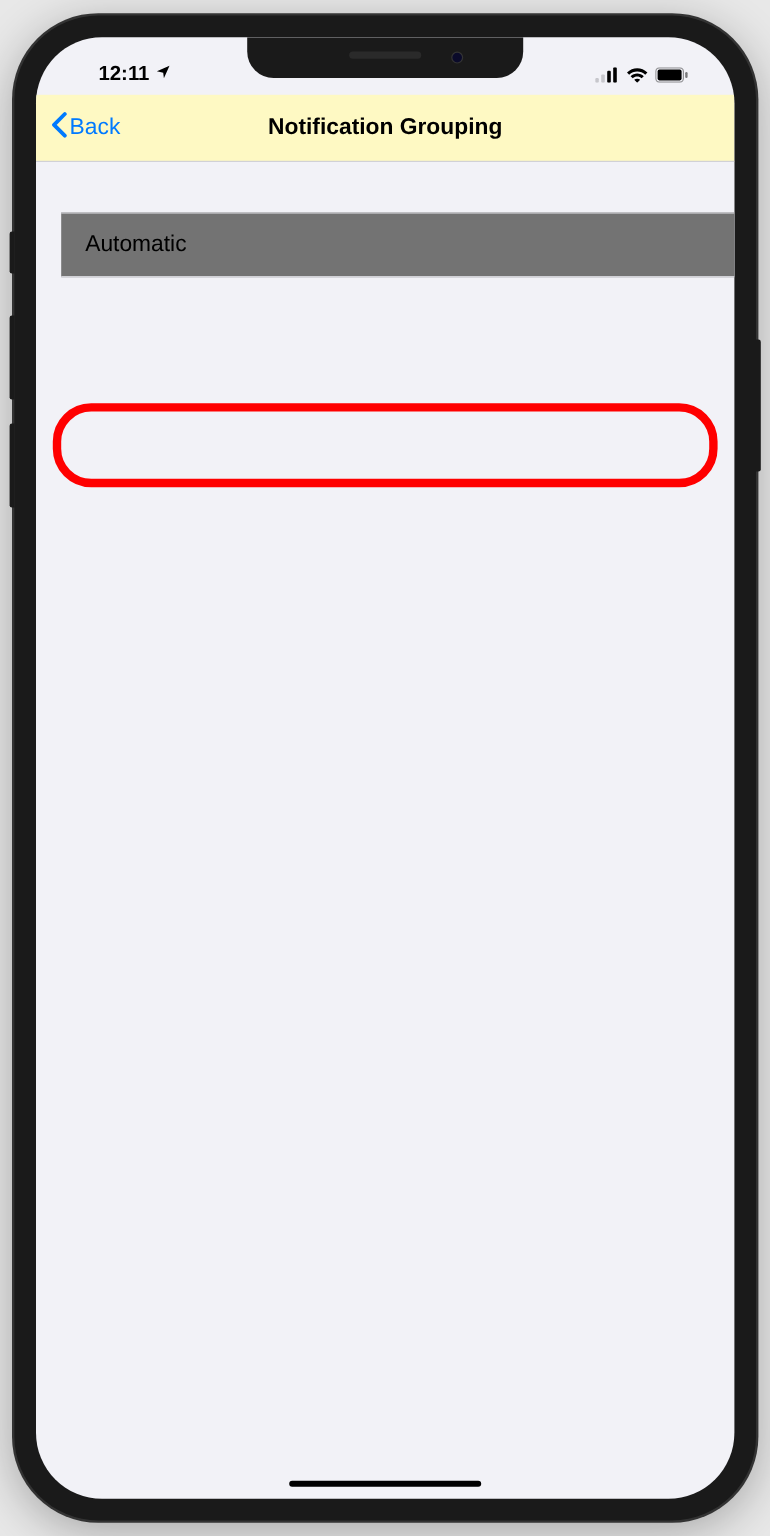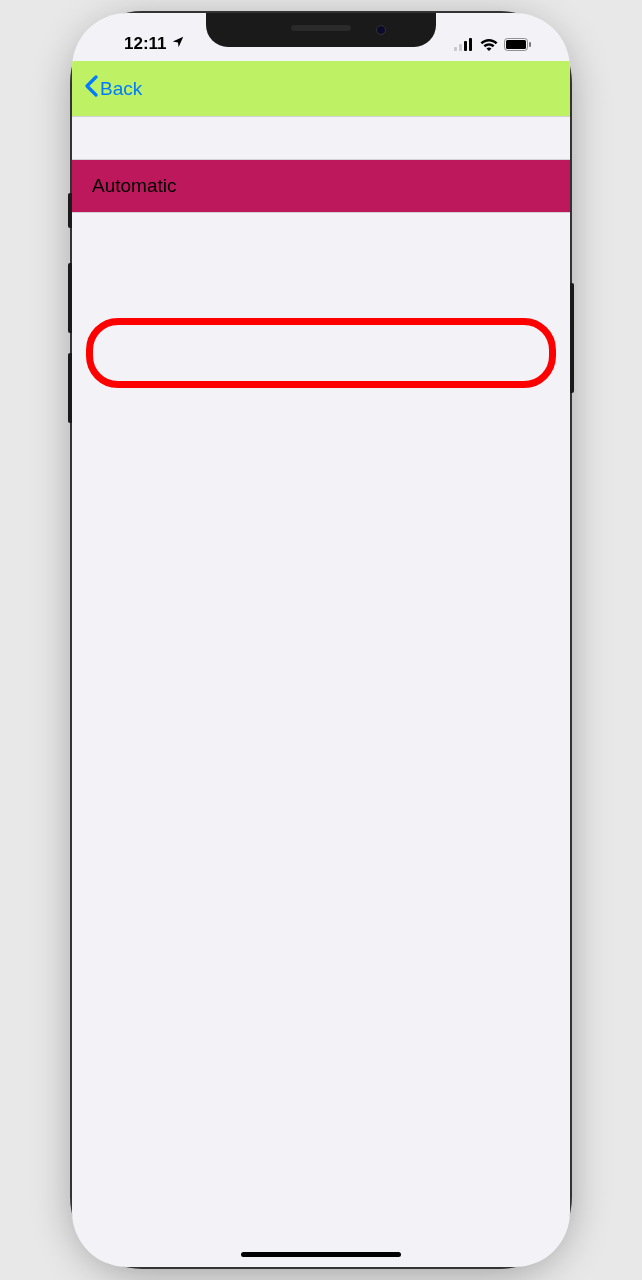--- a/index.html
+++ b/index.html
@@ -12,24 +12,25 @@
     body {
       background: #e8e8e8;
       width: 642px;
       height: 1280px;
       display: flex;
       align-items: center;
       justify-content: center;
     }
     
     .phone-frame {
-      width: 498px;
+      width: 618px;
       height: 1254px;
       background: #1a1a1a;
       border-radius: 70px;
+      padding: 18px;
       position: relative;
       box-shadow: 0 0 0 2px #333, 0 8px 40px rgba(0,0,0,0.3);
     }
     
     .side-button-left {
       position: absolute;
       left: -4px;
       width: 4px;
       background: #1a1a1a;
       border-radius: 2px 0 0 2px;
@@ -120,21 +121,21 @@
       gap: 6px;
       padding-right: 10px;
     }
     
     .signal-bars svg, .wifi-icon svg, .battery-icon svg {
       display: block;
     }
     
     .nav-bar {
       height: 56px;
-      background: #bef264;
+      background: #fef9c3;
       border-bottom: 1px solid #d1d1d6;
       display: flex;
       align-items: center;
       position: relative;
     }
     
     .back-button {
       display: flex;
       align-items: center;
       color: #007aff;
@@ -158,23 +159,24 @@
     
     .content {
       background: #f2f2f7;
     }
     
     .spacer {
       height: 42px;
     }
     
     .list {
-      background: #be185d;
+      background: #737373;
       border-top: 1px solid #d1d1d6;
       border-bottom: 1px solid #d1d1d6;
+      margin-left: 21px;
     }
     
     .list-row {
       height: 52px;
       display: flex;
       align-items: center;
       justify-content: space-between;
       padding: 0 20px;
       font-size: 19px;
       color: #000;
@@ -265,20 +267,21 @@
 
     <div class="nav-bar">
       <div class="back-button">
         <span class="chevron-back">
           <svg width="14" height="22" viewBox="0 0 14 22" fill="none" stroke="#007aff" stroke-width="3.2" stroke-linecap="round" stroke-linejoin="round">
             <polyline points="12,2 3,11 12,20"></polyline>
           </svg>
         </span>
         <span>Back</span>
       </div>
+      <div class="nav-title">Notification Grouping</div>
     </div>
 
     <div class="content">
       <div class="spacer"></div>
       <div class="list">
         <div class="list-row">
           <span>Automatic</span>
         </div>
       </div>
     </div>

